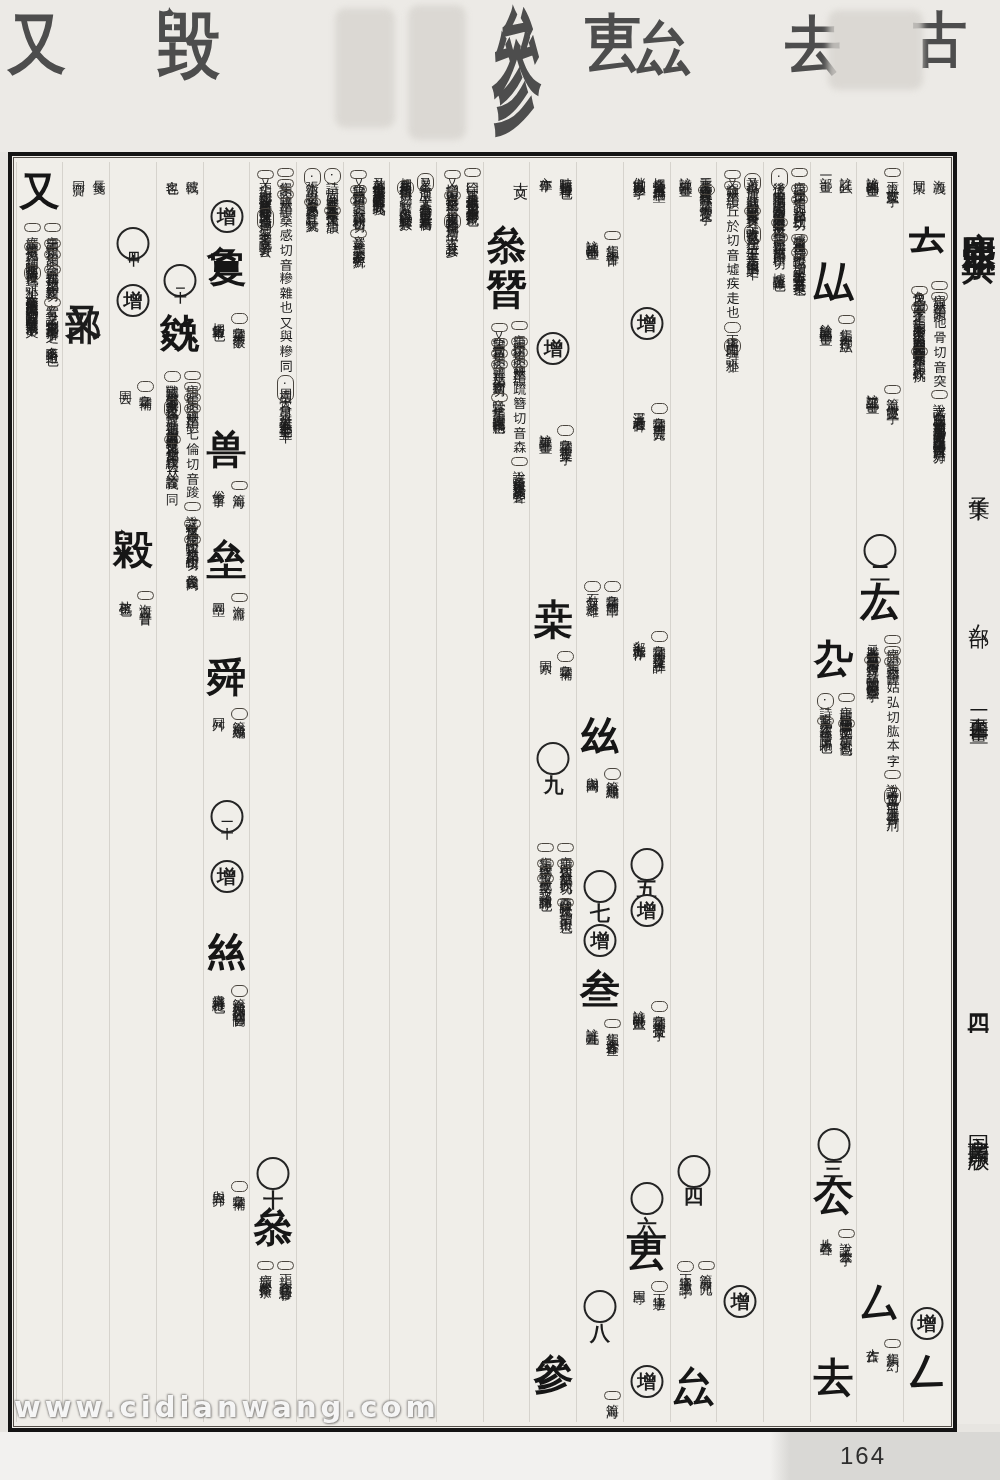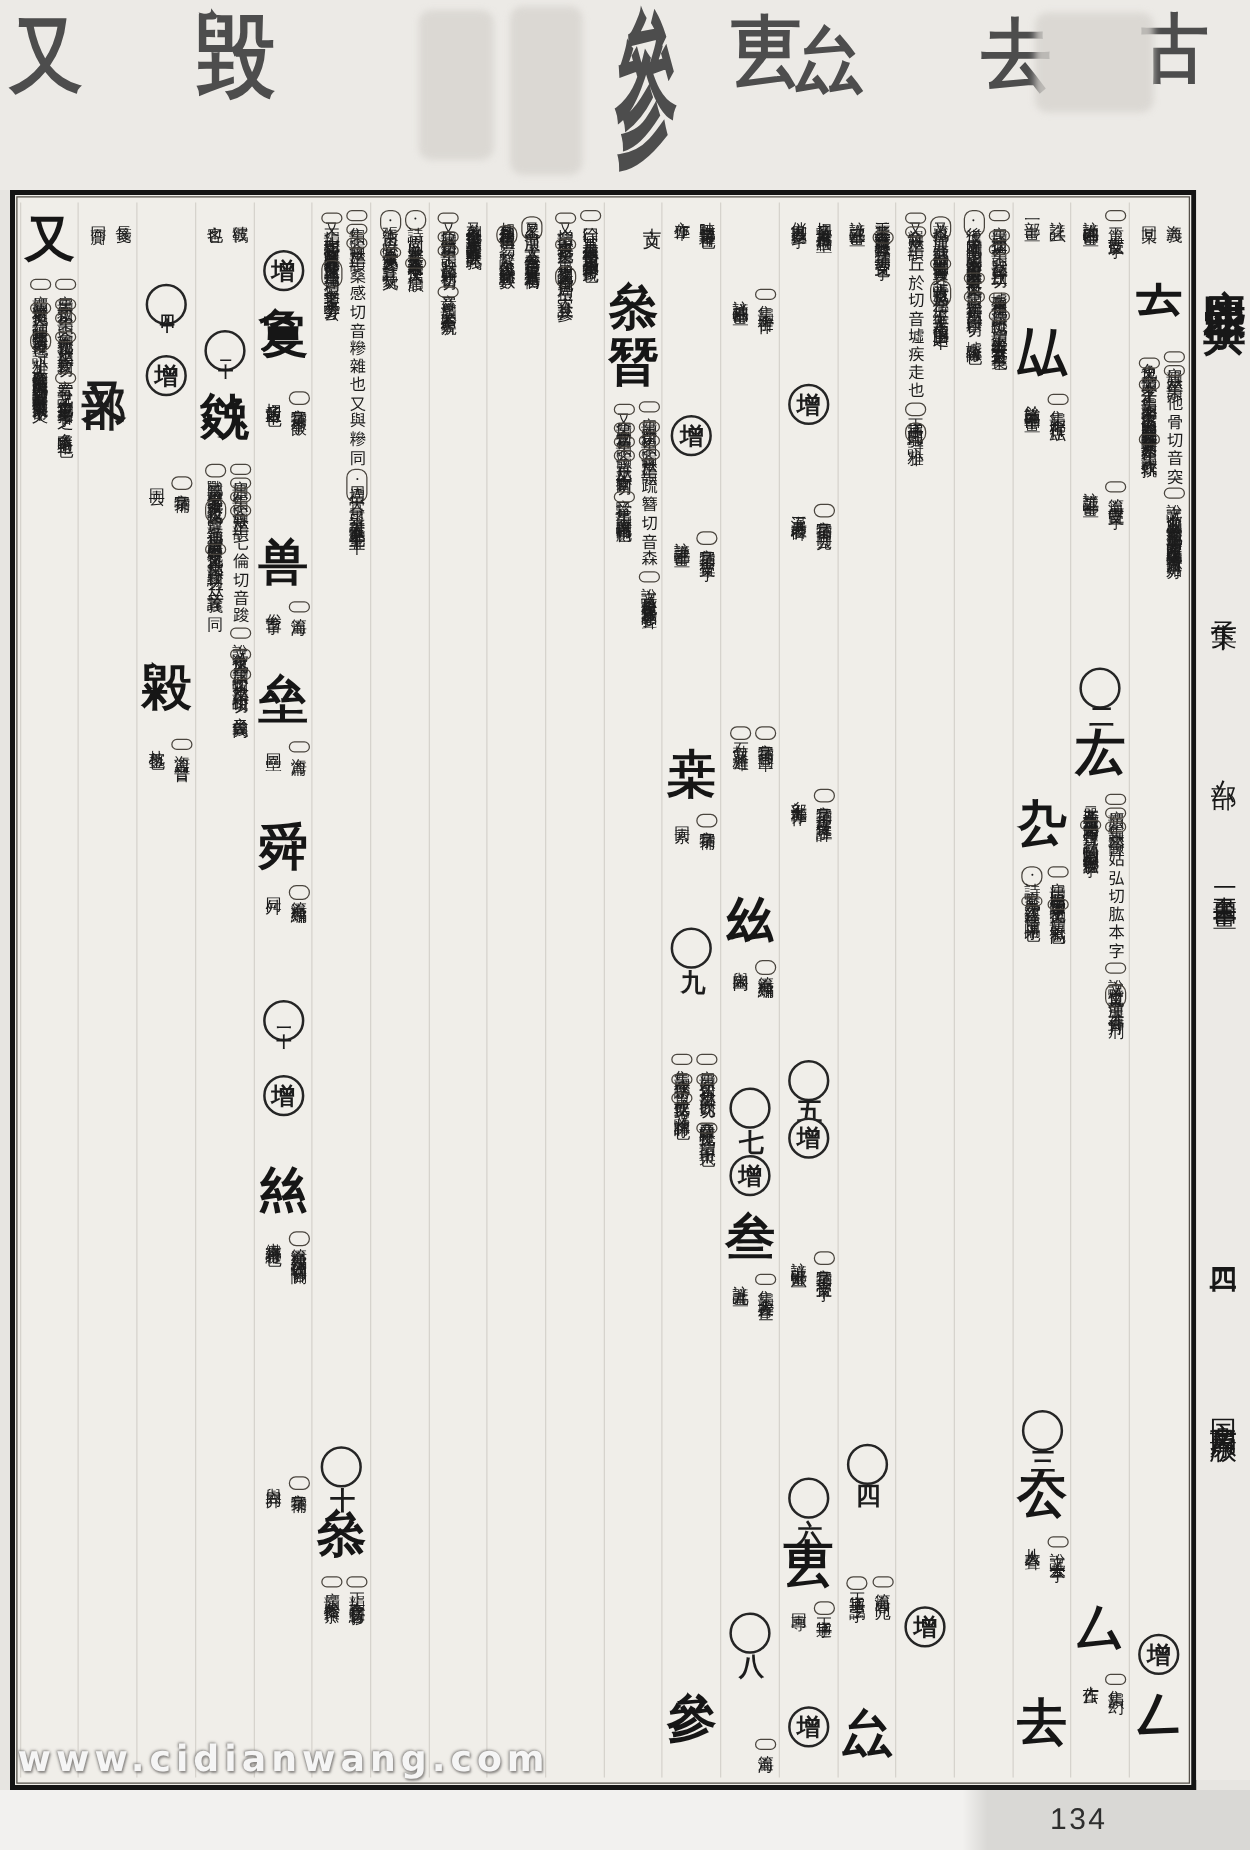--- a/index.html
+++ b/index.html
@@ -402,14 +402,14 @@
   <div class="sv" style="top:52px;font-size:34px;font-weight:700;letter-spacing:6px">康熙字典</div>
   <div class="sv" style="top:328px;font-size:21px;letter-spacing:3px">子集下</div>
   <div class="sv" style="top:455px;font-size:21px;letter-spacing:3px">厶部</div>
   <div class="sv" style="top:548px;font-size:19px;letter-spacing:2px">一畫至十四畫</div>
   <div class="sv" style="top:845px;font-size:22px;font-weight:700;letter-spacing:2px">四二</div>
   <div class="sv" style="top:965px;font-size:22px;letter-spacing:3px">同文書局原版</div>
 </div>
 
 <div id="watermark">www.cidianwang.com</div>
 <div id="footer">
-  <div id="pagenum">134</div>
+  <div id="pagenum">164</div>
 </div>
 
 </body></html>

